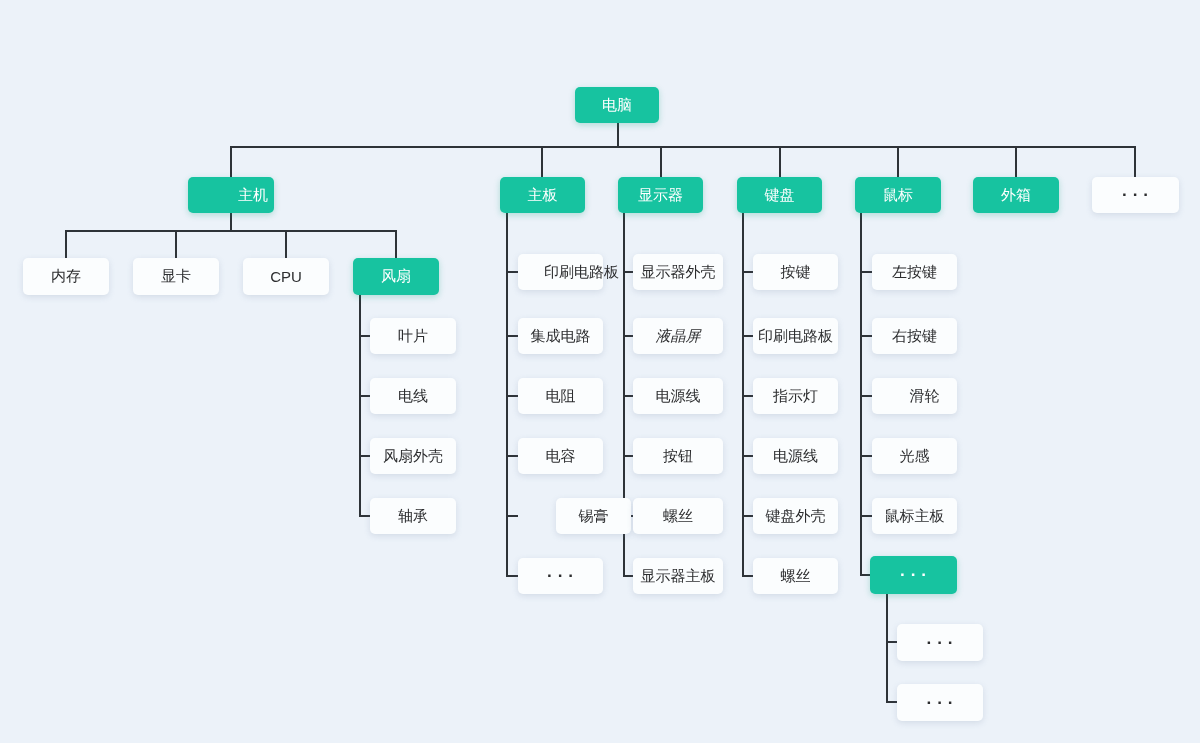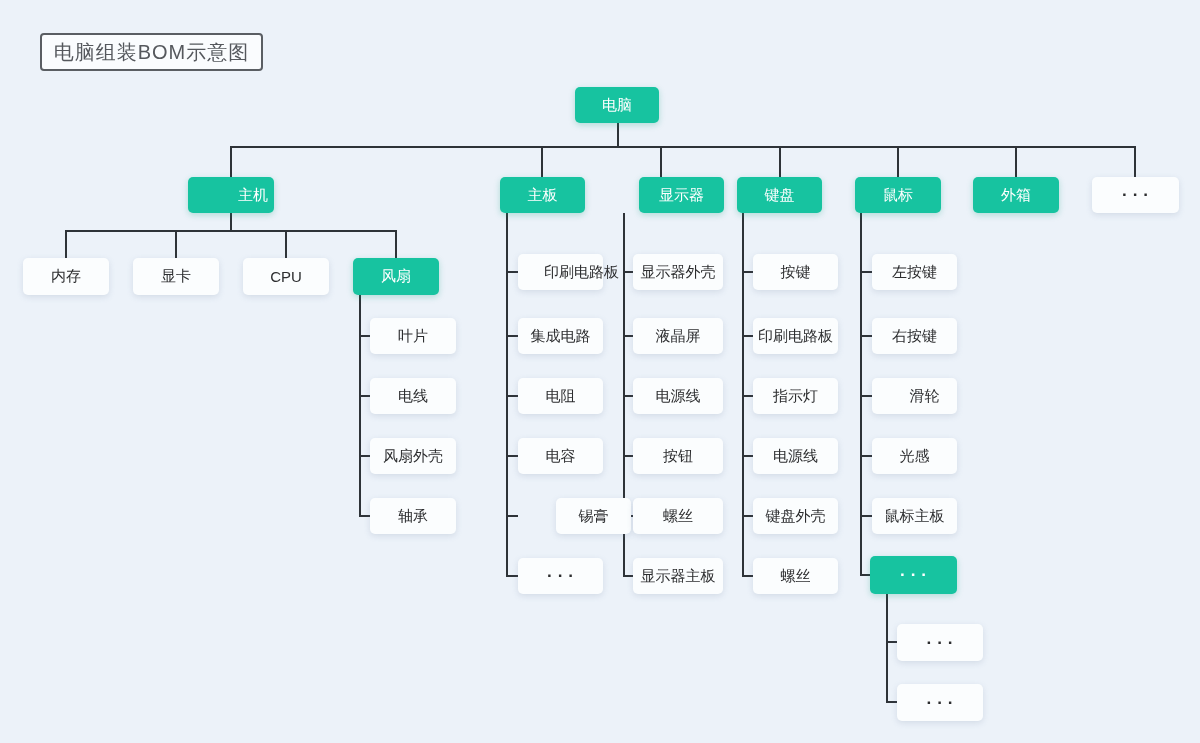--- a/index.html
+++ b/index.html
@@ -16,21 +16,20 @@
   .node.dots{font-size:17px;font-weight:700;letter-spacing:5px;padding-left:5px;}
   .title{position:absolute;left:40px;top:33px;width:223px;height:38px;
         display:flex;align-items:center;justify-content:center;box-sizing:border-box;
         border:2px solid #5a5e63;border-radius:4px;background:var(--title-bg,#fafcfe);
         color:#55585d;font-size:20px;letter-spacing:1px;}
 </style>
 </head>
 <body>
 
 <div id="canvas">
-  <div class="title">电脑组装BOM示意图</div>
 <div class="line" style="left: 617px; top: 123px; width: 2px; height: 24px;"></div>
     <div class="line" style="left: 230px; top: 146px; width: 906px; height: 2px;"></div>
     <div class="line" style="left: 230px; top: 146px; width: 2px; height: 31px;"></div>
     <div class="line" style="left: 541px; top: 146px; width: 2px; height: 31px;"></div>
     <div class="line" style="left: 660px; top: 146px; width: 2px; height: 31px;"></div>
     <div class="line" style="left: 779px; top: 146px; width: 2px; height: 31px;"></div>
     <div class="line" style="left: 897px; top: 146px; width: 2px; height: 31px;"></div>
     <div class="line" style="left: 1015px; top: 146px; width: 2px; height: 31px;"></div>
     <div class="line" style="left: 1134px; top: 146px; width: 2px; height: 31px;"></div>
     <div class="line" style="left: 230px; top: 213px; width: 2px; height: 18px;"></div>
@@ -71,41 +70,41 @@
     <div class="line" style="left: 860px; top: 395px; width: 12px; height: 2px;"></div>
     <div class="line" style="left: 860px; top: 455px; width: 12px; height: 2px;"></div>
     <div class="line" style="left: 860px; top: 515px; width: 12px; height: 2px;"></div>
     <div class="line" style="left: 860px; top: 574px; width: 10px; height: 2px;"></div>
     <div class="line" style="left: 886px; top: 594px; width: 2px; height: 109px;"></div>
     <div class="line" style="left: 886px; top: 641px; width: 12px; height: 2px;"></div>
     <div class="line" style="left: 886px; top: 701px; width: 12px; height: 2px;"></div>
     <div class="node green" style="left: 575px; top: 87px; width: 84px; height: 36px;">电脑</div>
     <div class="node green" style="left: 188px; top: 177px; width: 86px; height: 36px; padding-left: 44px;">主机</div>
     <div class="node green" style="left: 500px; top: 177px; width: 85px; height: 36px;">主板</div>
-    <div class="node green" style="left: 618px; top: 177px; width: 85px; height: 36px; margin-left: 21px;">显示器</div>
+    <div class="node green" style="left: 618px; top: 177px; width: 85px; height: 36px;">显示器</div>
     <div class="node green" style="left: 737px; top: 177px; width: 85px; height: 36px;">键盘</div>
     <div class="node green" style="left: 855px; top: 177px; width: 86px; height: 36px;">鼠标</div>
     <div class="node green" style="left: 973px; top: 177px; width: 86px; height: 36px;">外箱</div>
     <div class="node white dots" style="left: 1092px; top: 177px; width: 87px; height: 36px;">···</div>
     <div class="node white" style="left: 23px; top: 258px; width: 86px; height: 37px;">内存</div>
     <div class="node white" style="left: 133px; top: 258px; width: 86px; height: 37px;">显卡</div>
     <div class="node white" style="left: 243px; top: 258px; width: 86px; height: 37px;">CPU</div>
     <div class="node green" style="left: 353px; top: 258px; width: 86px; height: 37px;">风扇</div>
     <div class="node white" style="left: 370px; top: 318px; width: 86px; height: 36px;">叶片</div>
     <div class="node white" style="left: 370px; top: 378px; width: 86px; height: 36px;">电线</div>
     <div class="node white" style="left: 370px; top: 438px; width: 86px; height: 36px;">风扇外壳</div>
     <div class="node white" style="left: 370px; top: 498px; width: 86px; height: 36px;">轴承</div>
     <div class="node white" style="left: 518px; top: 254px; width: 85px; height: 36px; padding-left: 42px;">印刷电路板</div>
     <div class="node white" style="left: 518px; top: 318px; width: 85px; height: 36px;">集成电路</div>
     <div class="node white" style="left: 518px; top: 378px; width: 85px; height: 36px;">电阻</div>
     <div class="node white" style="left: 518px; top: 438px; width: 85px; height: 36px;">电容</div>
     <div class="node white" style="left: 548px; top: 498px; width: 75px; height: 36px; margin-left: 8px;">锡膏</div>
     <div class="node white dots" style="left: 518px; top: 558px; width: 85px; height: 36px;">···</div>
     <div class="node white" style="left: 633px; top: 254px; width: 90px; height: 36px;">显示器外壳</div>
-    <div class="node white" style="left: 633px; top: 318px; width: 90px; height: 36px;">液晶屏</div>
+    <div class="node white" style="left: 633px; top: 318px; width: 90px; height: 36px; font-style: italic;">液晶屏</div>
     <div class="node white" style="left: 633px; top: 378px; width: 90px; height: 36px;">电源线</div>
     <div class="node white" style="left: 633px; top: 438px; width: 90px; height: 36px;">按钮</div>
     <div class="node white" style="left: 633px; top: 498px; width: 90px; height: 36px;">螺丝</div>
     <div class="node white" style="left: 633px; top: 558px; width: 90px; height: 36px;">显示器主板</div>
     <div class="node white" style="left: 753px; top: 254px; width: 85px; height: 36px;">按键</div>
     <div class="node white" style="left: 753px; top: 318px; width: 85px; height: 36px;">印刷电路板</div>
     <div class="node white" style="left: 753px; top: 378px; width: 85px; height: 36px;">指示灯</div>
     <div class="node white" style="left: 753px; top: 438px; width: 85px; height: 36px;">电源线</div>
     <div class="node white" style="left: 753px; top: 498px; width: 85px; height: 36px;">键盘外壳</div>
     <div class="node white" style="left: 753px; top: 558px; width: 85px; height: 36px;">螺丝</div>

